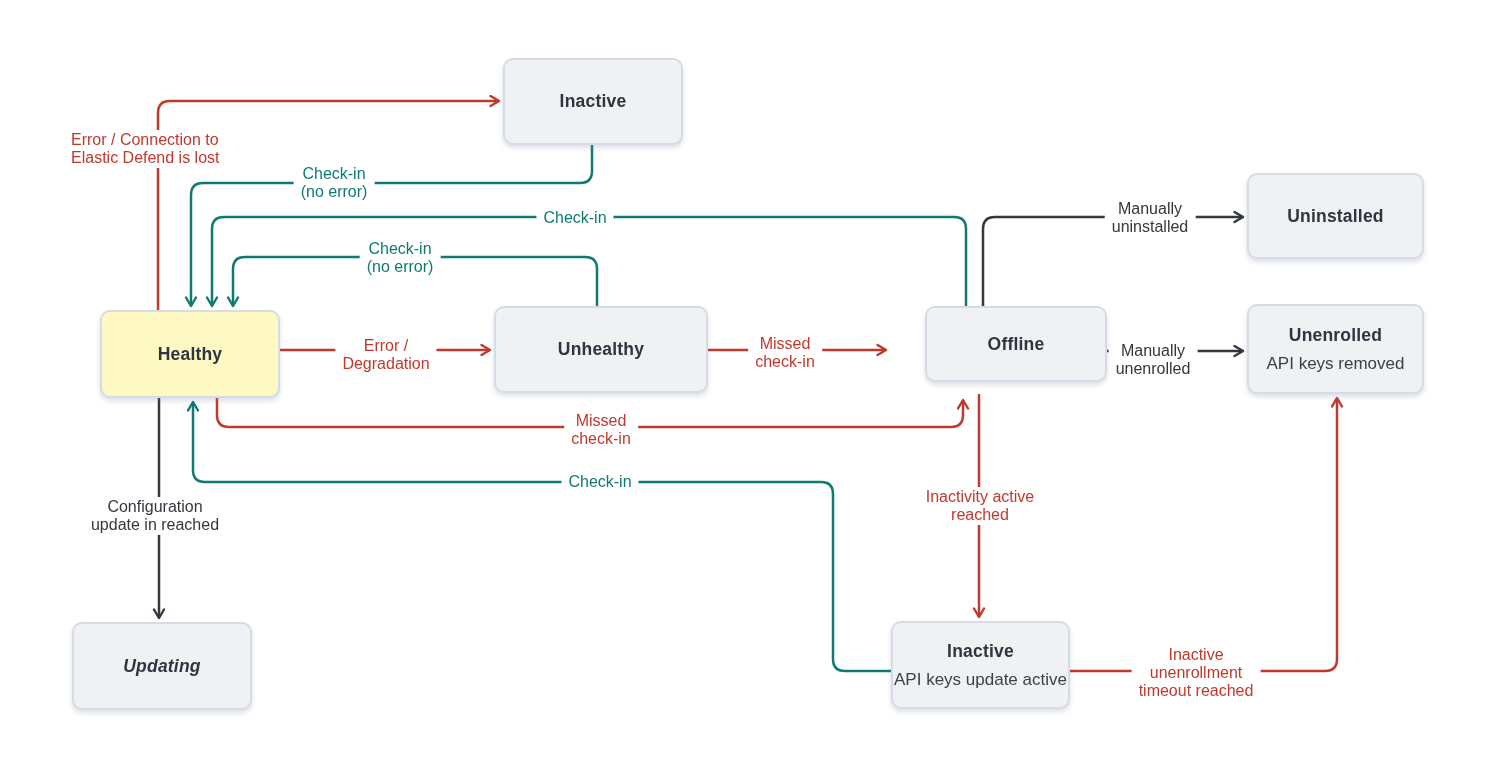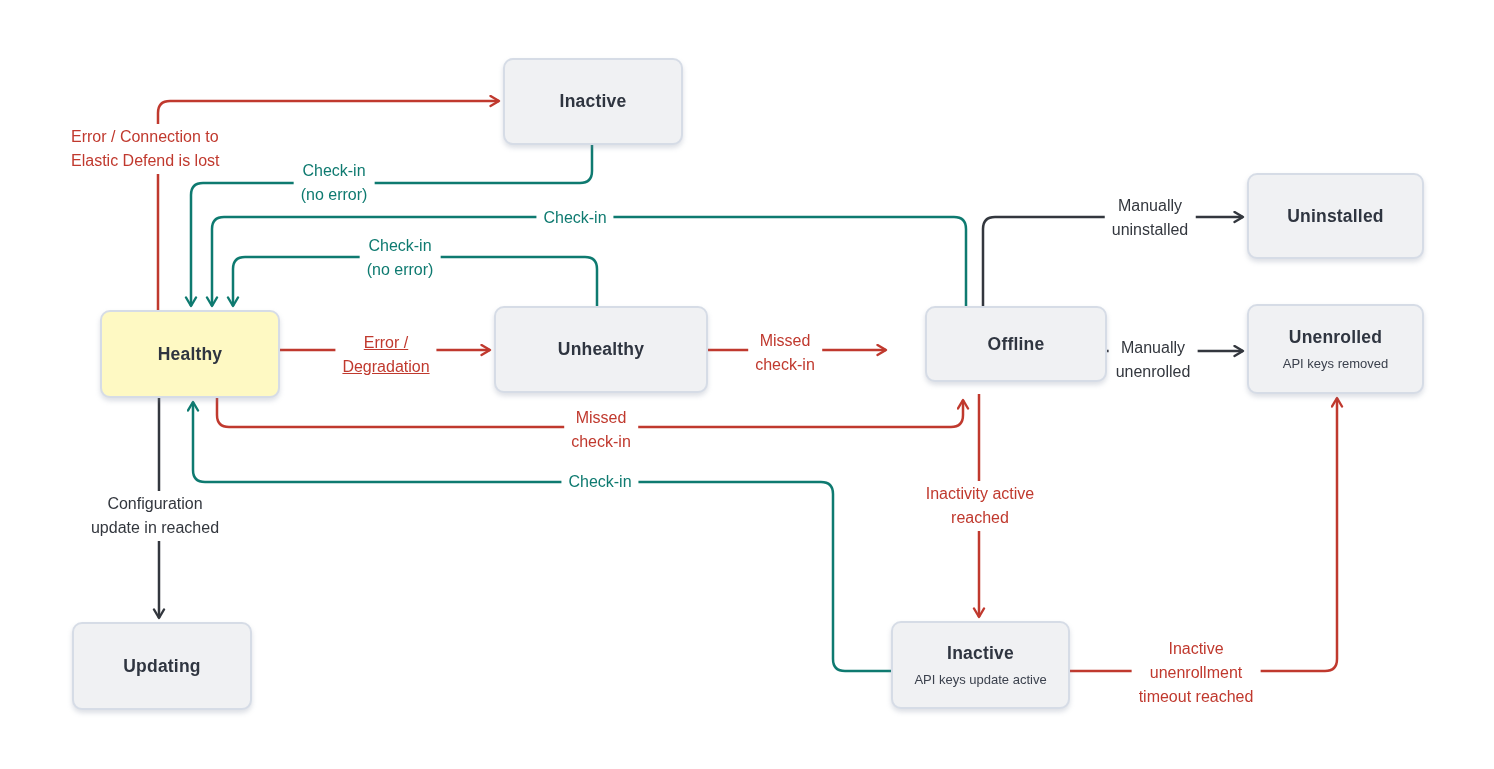--- a/index.html
+++ b/index.html
@@ -6,24 +6,24 @@
   body{font-family:"Liberation Sans","DejaVu Sans",sans-serif;}
   .canvas{position:relative;width:1494px;height:769px;background:#ffffff;overflow:hidden;}
   .canvas svg{position:absolute;left:0;top:0;z-index:0;}
   .node{
     position:absolute;z-index:2;box-sizing:border-box;
     background:#f0f1f3;border:2px solid #d6dce6;border-radius:10px;
     display:flex;flex-direction:column;align-items:center;justify-content:center;
     box-shadow:0 3px 5px rgba(130,140,160,.28);
   }
   .node-title{font-weight:700;font-size:17.5px;color:#2f3540;letter-spacing:.2px;}
-  .node-sub{font-weight:400;font-size:13px;color:#3b414d;margin-top:8px;text-align:center;}
+  .node-sub{font-weight:400;font-size:17px;color:#3b414d;margin-top:8px;text-align:center;}
   .edge-label{
     position:absolute;z-index:1;transform:translate(-50%,-50%);
-    background:#ffffff;text-align:center;font-size:16px;line-height:24px;
+    background:#ffffff;text-align:center;font-size:16px;line-height:18px;
     white-space:pre-line;padding:1px 7px;
   }
   .edge-label.left{transform:translateY(-50%);text-align:left;}
 </style>
 </head>
 <body>
 
 <div class="canvas">
   <svg id="edges-layer" width="1494" height="769" viewBox="0 0 1494 769" xmlns="http://www.w3.org/2000/svg">
       <defs>
@@ -52,21 +52,21 @@
       <path d="M1070,671 L1325,671 Q1337,671 1337,659 L1337,398" fill="none" stroke="#c0392e" stroke-width="2.5" stroke-linecap="butt" marker-end="url(#arw-error)"></path>
     </svg>
   <div id="labels-layer">
       <div class="edge-label left" style="left: 64px; top: 149px; color: rgb(192, 57, 46);">Error / Connection to
 Elastic Defend is lost</div>
       <div class="edge-label" style="left: 334px; top: 183px; color: rgb(14, 122, 112);">Check-in
 (no error)</div>
       <div class="edge-label" style="left: 575px; top: 218px; color: rgb(14, 122, 112);">Check-in</div>
       <div class="edge-label" style="left: 400px; top: 258px; color: rgb(14, 122, 112);">Check-in
 (no error)</div>
-      <div class="edge-label" style="left: 386px; top: 355px; color: rgb(192, 57, 46); text-decoration: underline;">Error /
+      <div class="edge-label" style="left: 386px; top: 355px; color: rgb(192, 57, 46);">Error /
 Degradation</div>
       <div class="edge-label" style="left: 785px; top: 353px; color: rgb(192, 57, 46);">Missed
 check-in</div>
       <div class="edge-label" style="left: 601px; top: 430px; color: rgb(192, 57, 46);">Missed
 check-in</div>
       <div class="edge-label" style="left: 600px; top: 482px; color: rgb(14, 122, 112);">Check-in</div>
       <div class="edge-label" style="left: 155px; top: 516px; color: rgb(51, 55, 62);">Configuration
 update in reached</div>
       <div class="edge-label" style="left: 1150px; top: 218px; color: rgb(51, 55, 62);">Manually
 uninstalled</div>
@@ -91,21 +91,21 @@
       <div class="node" style="left: 494px; top: 306px; width: 214px; height: 87px; background: rgb(240, 241, 243); border-color: rgb(214, 220, 230);">
         <div class="node-title">Unhealthy</div>
       </div>
       <div class="node" style="left: 925px; top: 306px; width: 182px; height: 76px; background: rgb(240, 241, 243); border-color: rgb(214, 220, 230);">
         <div class="node-title">Offline</div>
       </div>
       <div class="node" style="left: 1247px; top: 304px; width: 177px; height: 90px; background: rgb(240, 241, 243); border-color: rgb(214, 220, 230);">
         <div class="node-title">Unenrolled</div>
         <div class="node-sub">API keys removed</div>
       </div>
-      <div class="node" style="left: 72px; top: 622px; width: 180px; height: 88px; background: rgb(240, 241, 243); border-color: rgb(214, 220, 230);">
+      <div class="node" style="left: 72px; top: 622px; width: 180px; height: 88px; background: rgb(240, 241, 243); border-color: rgb(214, 220, 230); font-style: italic;">
         <div class="node-title">Updating</div>
       </div>
       <div class="node" style="left: 891px; top: 621px; width: 179px; height: 88px; background: rgb(240, 241, 243); border-color: rgb(214, 220, 230);">
         <div class="node-title">Inactive</div>
         <div class="node-sub">API keys update active</div>
       </div>
     </div>
 </div>
 
 </body></html>

